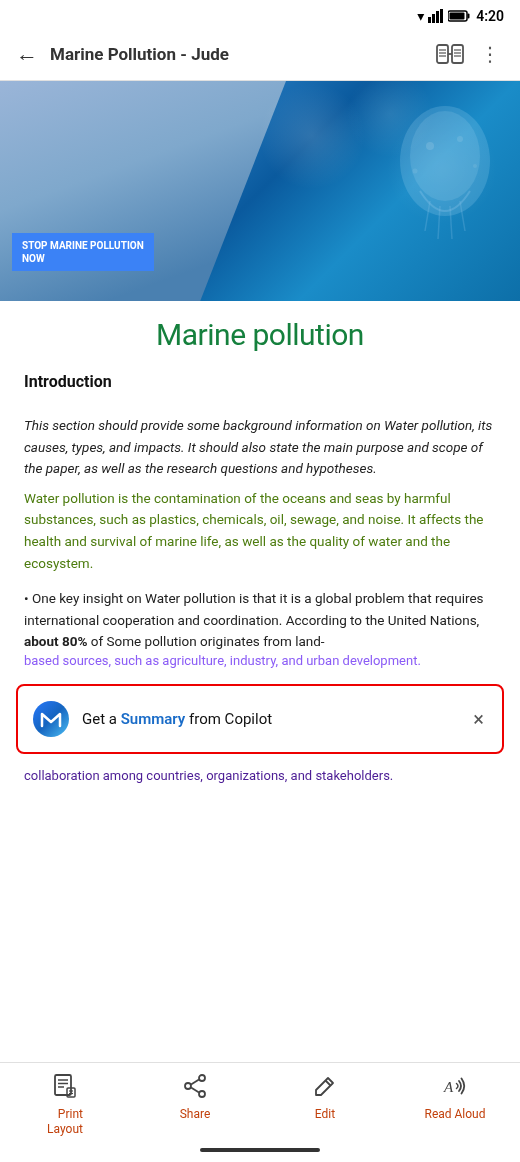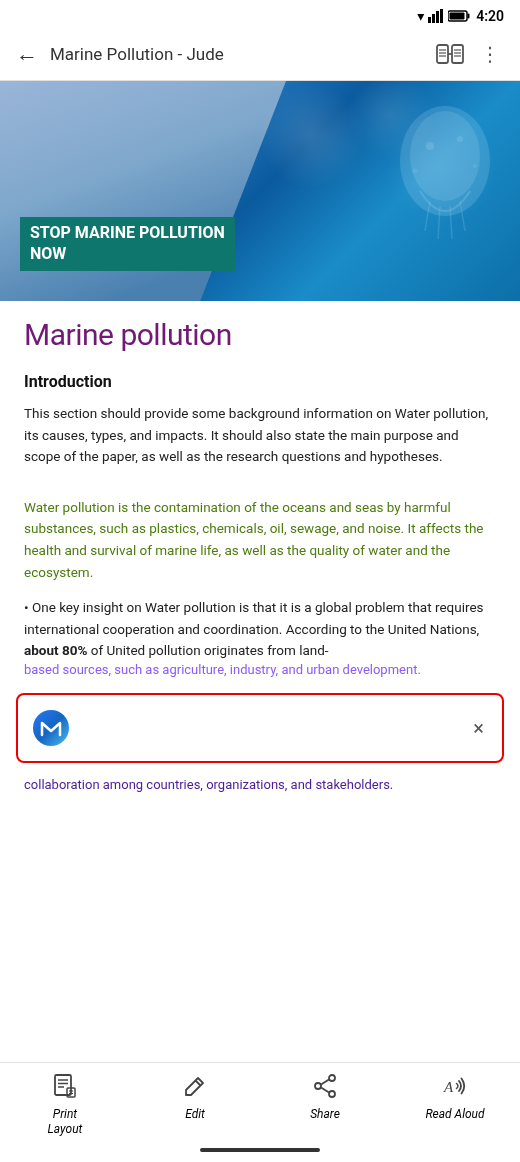--- a/index.html
+++ b/index.html
@@ -44,21 +44,21 @@
       gap: 12px;
     }
     .back-btn {
       font-size: 22px;
       cursor: pointer;
       color: #333;
     }
     .nav-title {
       flex: 1;
       font-size: 17px;
-      font-weight: 400;
+      font-weight: 700;
       color: #333;
       overflow: hidden;
       text-overflow: ellipsis;
       white-space: nowrap;
     }
     .nav-icon-btn {
       font-size: 20px;
       color: #555;
       cursor: pointer;
       padding: 4px;
@@ -111,53 +111,55 @@
       position: absolute;
       top: 0; left: 0; right: 0; bottom: 0;
       background: 
         radial-gradient(circle at 60% 25%, rgba(255,255,255,0.15) 0%, transparent 15%),
         radial-gradient(circle at 75% 15%, rgba(255,255,255,0.1) 0%, transparent 10%),
         radial-gradient(circle at 85% 40%, rgba(255,255,255,0.08) 0%, transparent 12%);
     }
     .hero-text-box {
       position: absolute;
       bottom: 30px;
-      left: 20px;
-      background: #0f766e;
+      left: 12px;
+      background: #3b82f6;
       color: #fff;
       padding: 6px 10px;
-      font-size: 16px;
+      font-size: 10px;
       font-weight: 700;
       line-height: 1.3;
     }
 
     .doc-text-area {
       padding: 16px 24px 0 24px;
     }
 
     .doc-title {
       font-size: 30px;
       font-weight: 400;
-      color: #701a75;
+      color: #15803d;
       margin-bottom: 20px;
       letter-spacing: -0.5px;
+      text-align: center;
     }
 
     .section-heading {
       font-size: 16px;
       font-weight: 700;
       color: #111;
-      margin-bottom: 12px;
+      margin-bottom: 24px;
     }
 
     .body-text {
       font-size: 13.5px;
       line-height: 1.6;
       color: #222;
-      margin-bottom: 29px;
+      margin-bottom: 8px;
+      font-style: italic;
     }
 
     .red-text {
       font-size: 13.5px;
       line-height: 1.6;
       color: #4d7c0f;
       margin-bottom: 14px;
     }
 
     .mixed-para {
@@ -239,24 +241,23 @@
       font-size: 24px;
       color: #444;
       line-height: 1;
     }
     .toolbar-icon svg {
       width: 26px;
       height: 26px;
     }
     .toolbar-label {
       font-size: 12px;
-      color: #000000;
-      text-align: center;
+      color: #c2410c;
+      text-align: right;
       line-height: 1.2;
-      font-style: italic;
     }
 
     
     .home-indicator {
       background: #fff;
       display: flex;
       justify-content: center;
       padding: 6px 0 10px;
     }
     .home-bar {
@@ -351,21 +352,21 @@
     <h1 class="doc-title">Marine pollution</h1>
 
     <h2 class="section-heading">Introduction</h2>
 
     <p class="body-text">This section should provide some background information on Water pollution, its causes, types, and impacts. It should also state the main purpose and scope of the paper, as well as the research questions and hypotheses.</p>
 
     <p class="red-text">Water pollution is the contamination of the oceans and seas by harmful substances, such as plastics, chemicals, oil, sewage, and noise. It affects the health and survival of marine life, as well as the quality of water and the ecosystem.</p>
 
 
     <p class="mixed-para">
-      <span>• One key insight on Water pollution is that it is a global problem that requires international cooperation and coordination. According to the United Nations, </span><span class="bold">about 80%</span><span> of United pollution originates from land-</span>
+      <span>• One key insight on Water pollution is that it is a global problem that requires international cooperation and coordination. According to the United Nations, </span><span class="bold">about 80%</span><span> of Some pollution originates from land-</span>
     </p>
   </div>
 
   <div style="padding: 0 24px 6px; font-size:13px; color:#8b5cf6; overflow:hidden; white-space:nowrap; text-overflow:ellipsis;">based sources, such as agriculture, industry, and urban development.</div>
 
   <div class="copilot-banner">
 
     <svg class="copilot-logo" viewBox="0 0 38 38" fill="none" xmlns="http://www.w3.org/2000/svg">
       <circle cx="19" cy="19" r="18" fill="url(#copilotGrad)"></circle>
       <defs>
@@ -373,20 +374,23 @@
           <stop offset="0%" stop-color="#2979FF"></stop>
           <stop offset="50%" stop-color="#1565C0"></stop>
           <stop offset="100%" stop-color="#4FC3F7"></stop>
         </linearGradient>
       </defs>
 
       <path d="M10 26 L10 14 L19 22 L28 14 L28 26" stroke="white" stroke-width="2.5" fill="none" stroke-linejoin="round" stroke-linecap="round"></path>
     </svg>
 
     <div class="copilot-text">
+      <div class="copilot-title">
+        <span>Get a </span><span class="blue-link">Summary</span><span> from Copilot</span>
+      </div>
     </div>
 
     <span class="copilot-close">×</span>
   </div>
 
   <div class="trailing-text">collaboration among countries, organizations, and stakeholders.</div>
 
 </div>
 
 <div class="bottom-toolbar">
@@ -403,38 +407,38 @@
         <line x1="17" y1="20.5" x2="21" y2="20.5" stroke="#444" stroke-width="1.2"></line>
       </svg>
     </div>
     <span class="toolbar-label">Print<br>Layout</span>
   </div>
 
 
   <div class="toolbar-item">
     <div class="toolbar-icon">
       <svg width="26" height="26" viewBox="0 0 26 26" fill="none">
-        <path d="M16 5 L21 10 L9 22 L4 22 L4 17 Z" stroke="#444" stroke-width="1.8" fill="none" stroke-linejoin="round"></path>
-        <line x1="13.5" y1="7.5" x2="18.5" y2="12.5" stroke="#444" stroke-width="1.8"></line>
-      </svg>
-    </div>
-    <span class="toolbar-label">Edit</span>
-  </div>
-
-  <div class="toolbar-item">
-    <div class="toolbar-icon">
-      <svg width="26" height="26" viewBox="0 0 26 26" fill="none">
         <circle cx="20" cy="5" r="3" stroke="#444" stroke-width="1.8" fill="none"></circle>
         <circle cx="20" cy="21" r="3" stroke="#444" stroke-width="1.8" fill="none"></circle>
         <circle cx="6" cy="13" r="3" stroke="#444" stroke-width="1.8" fill="none"></circle>
         <line x1="9" y1="14.5" x2="17" y2="19.5" stroke="#444" stroke-width="1.8"></line>
         <line x1="9" y1="11.5" x2="17" y2="6.5" stroke="#444" stroke-width="1.8"></line>
       </svg>
     </div>
     <span class="toolbar-label">Share</span>
+  </div>
+
+  <div class="toolbar-item">
+    <div class="toolbar-icon">
+      <svg width="26" height="26" viewBox="0 0 26 26" fill="none">
+        <path d="M16 5 L21 10 L9 22 L4 22 L4 17 Z" stroke="#444" stroke-width="1.8" fill="none" stroke-linejoin="round"></path>
+        <line x1="13.5" y1="7.5" x2="18.5" y2="12.5" stroke="#444" stroke-width="1.8"></line>
+      </svg>
+    </div>
+    <span class="toolbar-label">Edit</span>
   </div>
 
   <div class="toolbar-item">
     <div class="toolbar-icon">
       <svg width="26" height="26" viewBox="0 0 26 26" fill="none">
         <text x="2" y="19" font-size="15" fill="#444" font-family="serif" font-style="italic">A</text>
         <path d="M17 8 Q21 13 17 18" stroke="#444" stroke-width="1.8" fill="none" stroke-linecap="round"></path>
         <path d="M19.5 5.5 Q25 13 19.5 20.5" stroke="#444" stroke-width="1.8" fill="none" stroke-linecap="round"></path>
         <path d="M14.5 10.5 Q17.5 13 14.5 15.5" stroke="#444" stroke-width="1.5" fill="none" stroke-linecap="round"></path>
       </svg>

